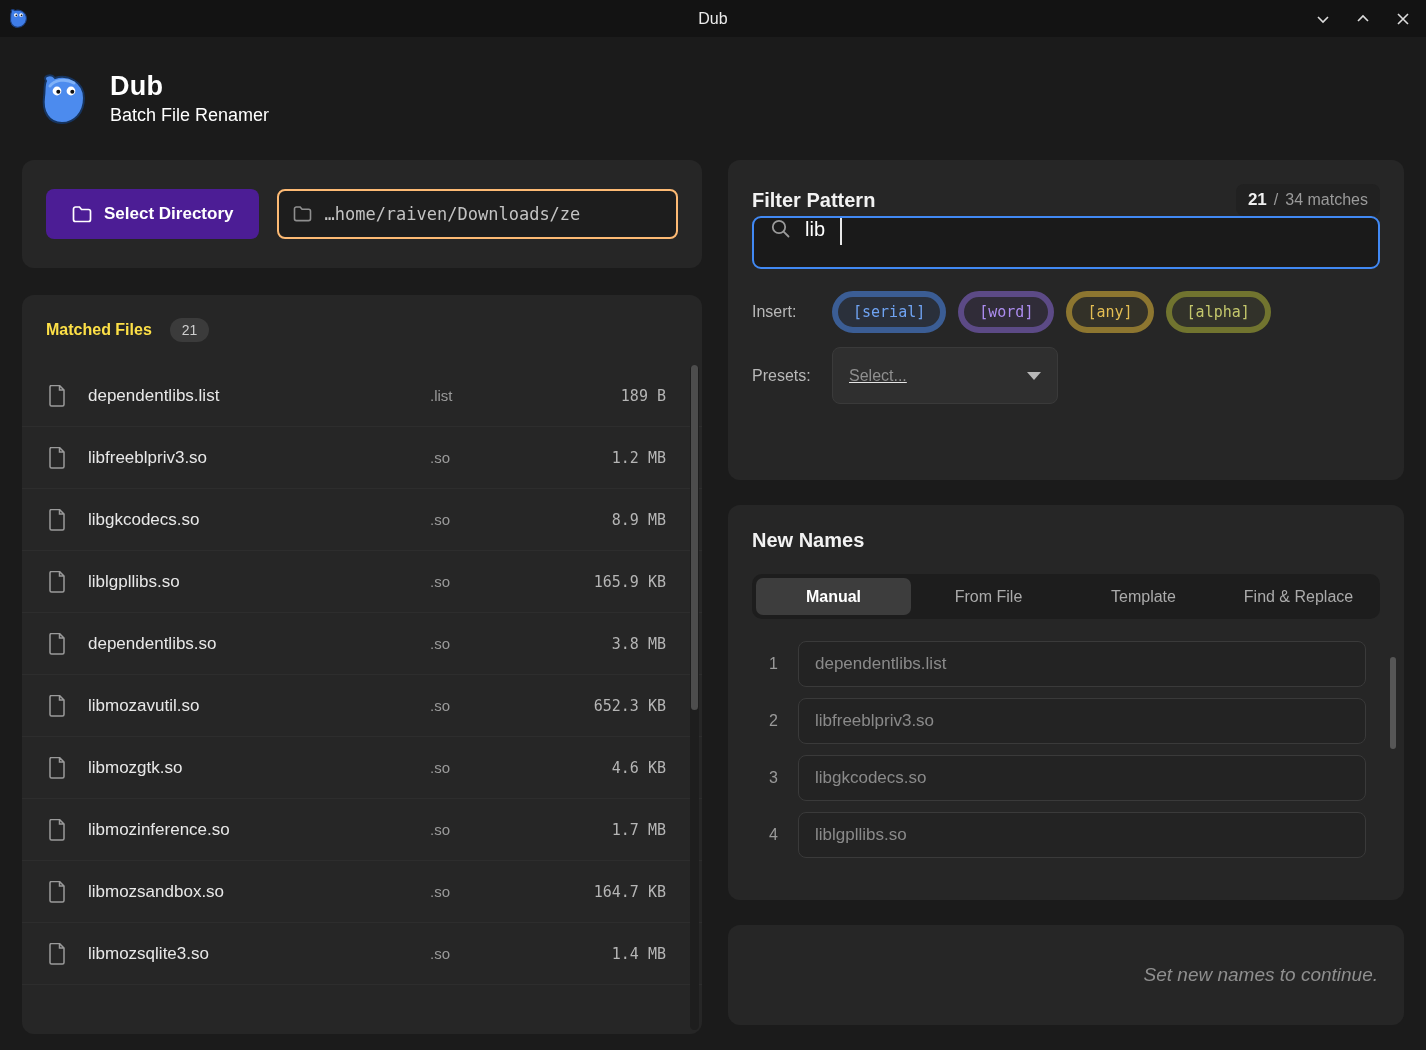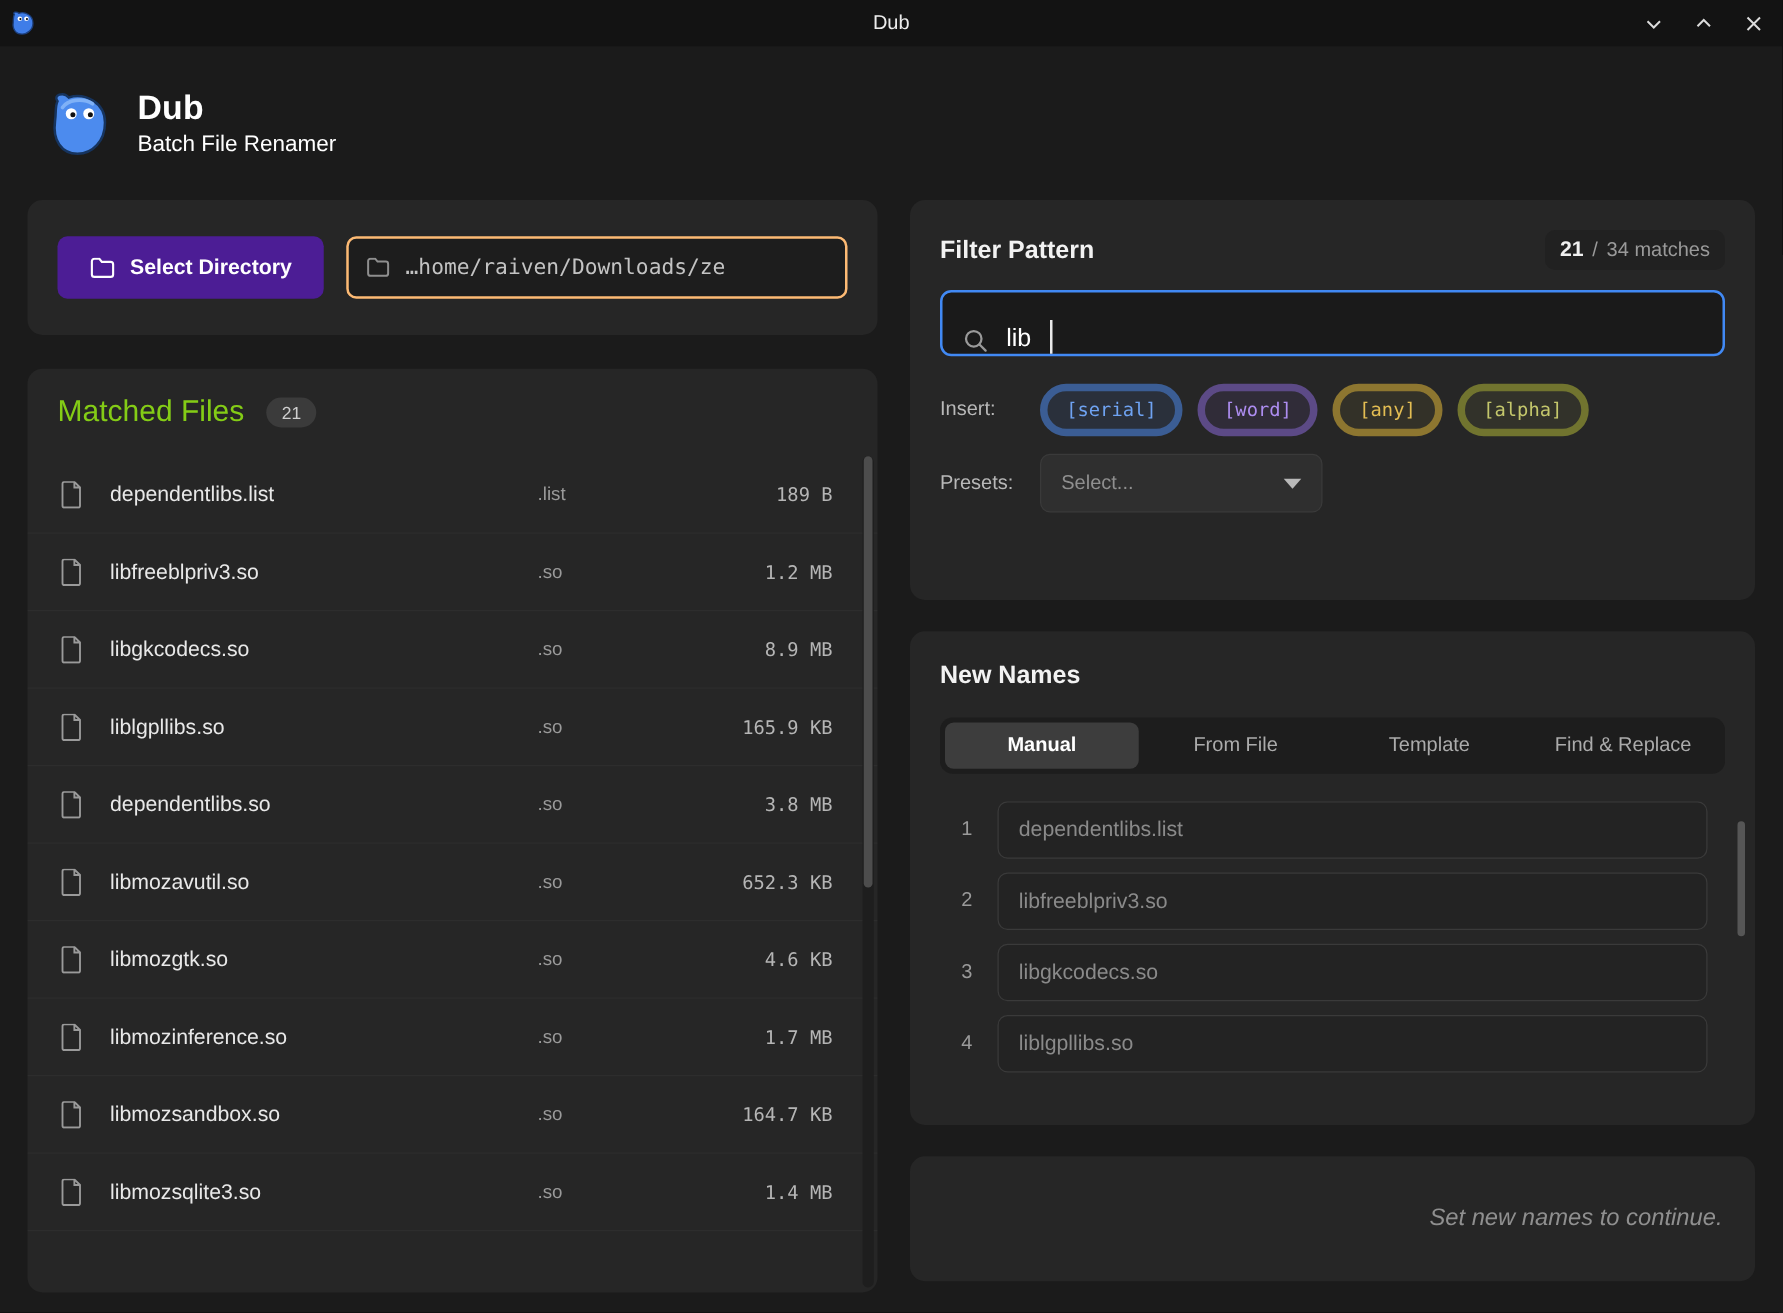--- a/index.html
+++ b/index.html
@@ -47,21 +47,21 @@
     flex: 1; height: 50px; background: #1d1d1d; border: 2px solid #fdba74; border-radius: 8px;
     display: flex; align-items: center; gap: 12px; padding: 0 14px; overflow: hidden;
   }
   .path-text {
     font-family: "DejaVu Sans Mono", monospace; font-size: 17px; color: #c3c3c3;
     white-space: nowrap; overflow: hidden;
   }
   
   .files-card { flex: 1; position: relative; overflow: hidden; }
   .files-header { height: 70px; display: flex; align-items: center; padding: 0 24px; }
-  .files-title { font-size: 24px; font-weight: normal; color: #84cc16; }
+  .files-title { font-size: 16px; font-weight: bold; color: #fde047; }
   .badge {
     margin-left: 18px; background: #3b3b3b; color: #cfcfcf; font-size: 14px;
     padding: 4px 12px; border-radius: 999px;
   }
   .thead {
     display: grid; grid-template-columns: 382px 110px 1fr;
     padding: 0 36px 0 26px; height: 60px; align-items: center;
     border-bottom: 1px solid #313131;
   }
   .thead span { font-size: 14px; font-weight: bold; color: #dedede; letter-spacing: 0.6px; }
@@ -80,38 +80,38 @@
     background: #1e1e1e; border-radius: 5px;
   }
   .v-thumb { position: absolute; top: 0; left: 1px; width: 7px; height: 345px; background: #4d4d4d; border-radius: 4px; }
   
   .filter-card { height: 320px; padding: 24px; position: relative; }
   .filter-head { display: flex; align-items: center; justify-content: space-between; }
   .filter-title { font-size: 20px; font-weight: bold; color: #f2f2f2; }
   .match-pill { background: #212121; border-radius: 8px; padding: 6px 12px; font-size: 16px; color: #9a9a9a; display: flex; gap: 7px; align-items: baseline; }
   .match-cur { color: #f0f0f0; font-weight: bold; font-size: 17px; }
   .search-field {
-    margin-top: 16px; height: 53px; background: #1a1a1a; border: 2px solid #4189f4; border-radius: 9px;
-    display: flex; align-items: flex-end; padding: 0 16px; gap: 14px;
+    height: 53px; background: #1a1a1a; border: 2px solid #4189f4; border-radius: 9px;
+    display: flex; align-items: flex-start; padding: 0 16px; gap: 14px;
   }
   .search-text { font-size: 20px; color: #ffffff; }
   .caret { width: 2px; height: 27px; background: #e8e8e8; margin-left: 1px; }
   .hint { margin-top: 13px; margin-left: 8px; font-size: 16px; color: #8f8f8f; }
   .insert-row { margin-top: 22px; display: flex; align-items: center; }
   .row-label { width: 80px; font-size: 16px; color: #b8b8b8; flex: none; }
   .chips { display: flex; gap: 12px; }
   .chip {
     font-family: "DejaVu Sans Mono", monospace; font-size: 15px;
     padding: 6px 15px; border-radius: 999px; border: 6px solid #4d7c0f; cursor: pointer; background: transparent;
     white-space: nowrap;
   }
   .presets-row { margin-top: 14px; display: flex; align-items: center; }
   .dropdown {
-    width: 226px; height: 47px; background: #2f2f2f; border: 1px solid #3a3a3a; border-radius: 8px;
-    display: flex; align-items: center; justify-content: space-between; padding: 0 16px; cursor: pointer;
+    width: 226px; height: 57px; background: #2f2f2f; border: 1px solid #3a3a3a; border-radius: 8px;
+    display: flex; align-items: center; justify-content: space-between; padding: 0 16px; cursor: pointer; text-decoration: underline;
   }
   .dropdown-value { font-size: 16px; color: #8f8f8f; }
   .dd-arrow { width: 0; height: 0; border-left: 7px solid transparent; border-right: 7px solid transparent; border-top: 8px solid #b9b9b9; }
   
   .names-card { height: 395px; padding: 24px; position: relative; overflow: hidden; }
   .names-title { font-size: 20px; font-weight: bold; color: #f2f2f2; }
   .tabs {
     margin-top: 22px; background: #1d1d1d; border-radius: 10px; padding: 4px; display: flex; height: 45px;
   }
   .tab {

